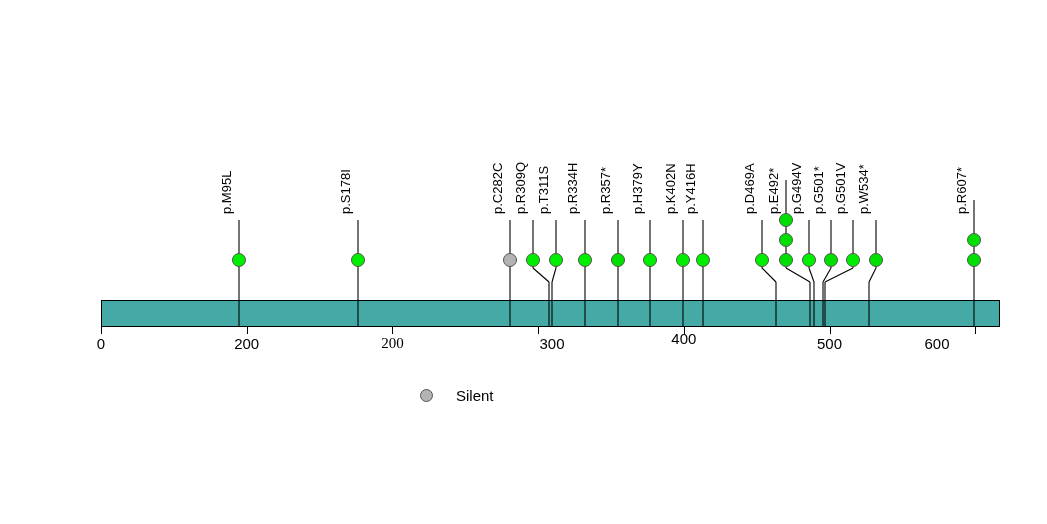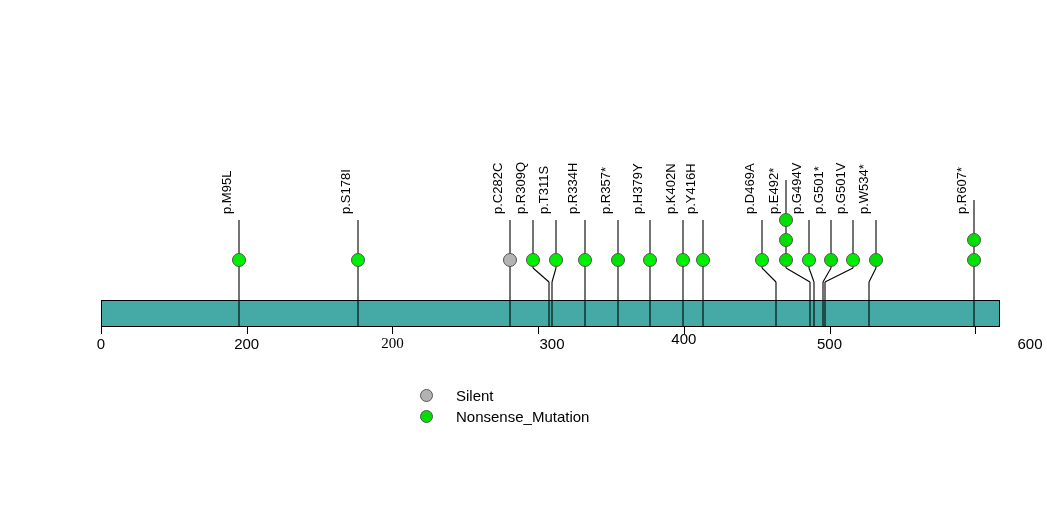--- a/index.html
+++ b/index.html
@@ -83,21 +83,21 @@
         <div class="axis-tick-label" style="left: 246.705px; top: 335px;">200</div>
         <div class="axis-tick" style="left: 392.41px; top: 327px; height: 7px;"></div>
         <div class="axis-tick-label" style="left: 392.41px; top: 335px; font-family: Liberation Serif, serif;">200</div>
         <div class="axis-tick" style="left: 538.115px; top: 327px; height: 7px;"></div>
         <div class="axis-tick-label" style="left: 552px; top: 335px;">300</div>
         <div class="axis-tick" style="left: 683.82px; top: 327px; height: 7px;"></div>
         <div class="axis-tick-label" style="left: 683.82px; top: 330px;">400</div>
         <div class="axis-tick" style="left: 829.525px; top: 327px; height: 7px;"></div>
         <div class="axis-tick-label" style="left: 829.525px; top: 335px;">500</div>
         <div class="axis-tick" style="left: 975.23px; top: 327px; height: 7px;"></div>
-        <div class="axis-tick-label" style="left: 1030px; top: 335px; text-align: center;">600</div>
+        <div class="axis-tick-label" style="left: 937px; top: 335px; text-align: center;">600</div>
       </div>
   </div>
 
   <div id="lollipops">
       <svg class="stem" style="left: 233px; top: 220px; width: 12px; height: 107px;">
         <line x1="6" y1="0" x2="6" y2="48"></line>
         <line x1="6" y1="48" x2="6" y2="62"></line>
         <line x1="6" y1="62" x2="6" y2="107"></line>
       </svg>
       <div class="marker" style="width: 14px; height: 14px; left: 239px; top: 260px; background: rgb(0, 238, 0);"></div>
@@ -217,20 +217,16 @@
       <div class="marker" style="width: 14px; height: 14px; left: 974px; top: 260px; background: rgb(0, 224, 0);"></div>
       <div class="marker" style="width: 14px; height: 14px; left: 974px; top: 240px; background: rgb(0, 224, 0);"></div>
       <div class="mut-label" style="left: 969px; top: 199px;">p.R607*</div>
     </div>
 
   <div class="legend">
     <div class="legend-row">
       <span class="legend-swatch" style="background: rgb(179, 179, 179);"></span>
       <span class="legend-text">Silent</span>
     </div>
-    <div class="legend-row">
-      <span class="legend-swatch" style="background: rgb(0, 224, 0);"></span>
-      <span class="legend-text">Nonsense_Mutation</span>
-    </div>
   </div>
 
 <div></div>
   </div>
 
 </body></html>

